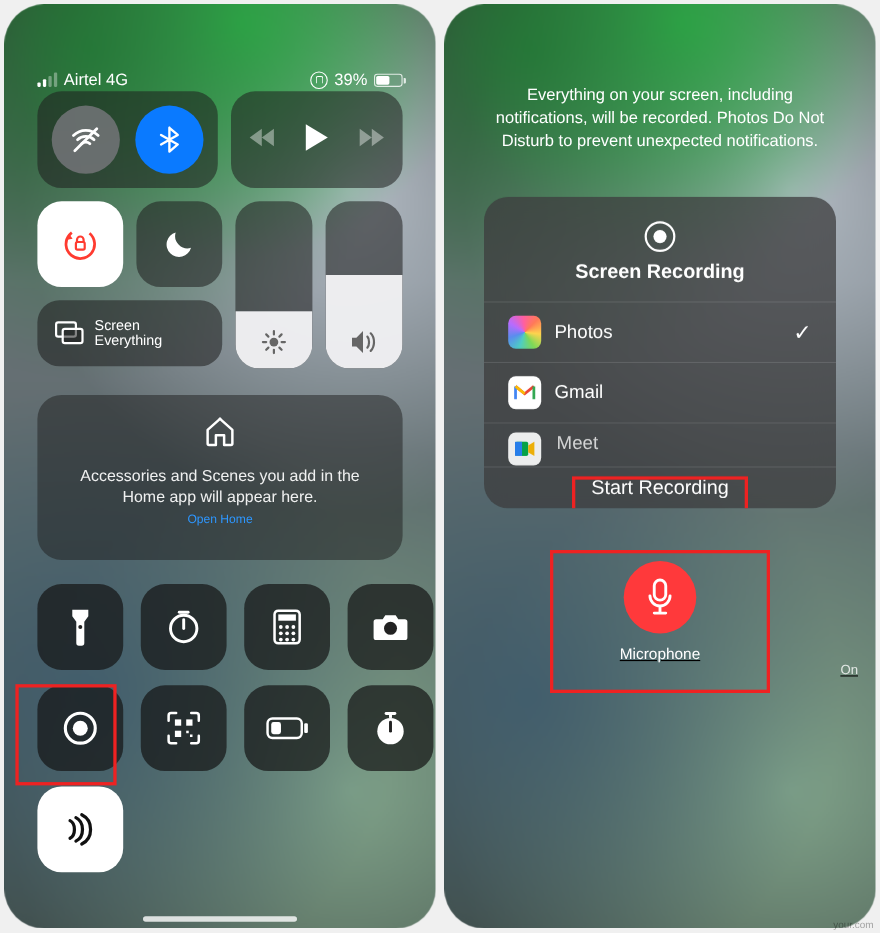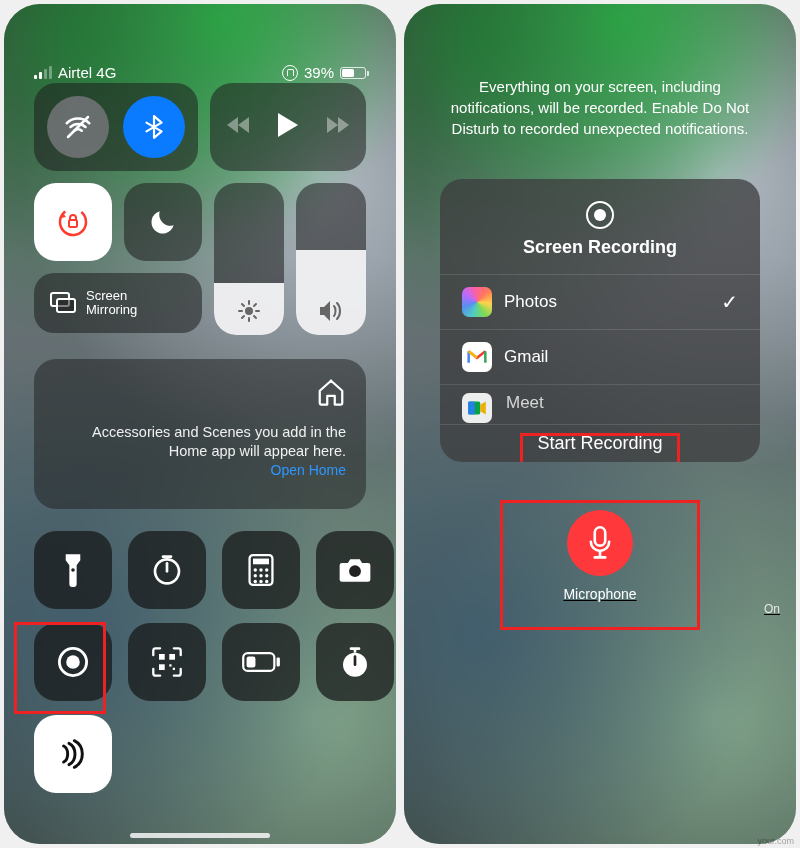--- a/index.html
+++ b/index.html
@@ -68,24 +68,24 @@
   .screenmirror { height:60px; border-radius:20px; background:rgba(30,30,30,.55); display:flex; align-items:center; gap:10px; padding:0 16px; color:#fff; font-size:13px; line-height:1.1;}
   .sliders { flex:1; display:flex; gap:12px; height: 152px;}
   .slider { flex:1; background: rgba(30,30,30,.55); border-radius:22px; position:relative; overflow:hidden;}
   .slider .fill { position:absolute; left:0; right:0; bottom:0; background: rgba(250,250,252,.92);}
   .slider.brightness .fill { height: 34%; }
   .slider.volume .fill { height: 56%; }
   .slider .icon { position:absolute; bottom:12px; left:0; right:0; display:flex; justify-content:center; color:#555;}
 
   .homecard {
     margin: 24px 14px 0 14px; height:150px; background: rgba(30,30,30,.5);
-    border-radius: 22px; color:#fff; text-align:right; padding: 18px 20px 10px;
+    border-radius: 22px; color:#fff; text-align:center; padding: 18px 20px 10px;
   }
   .homecard p { font-size:14.5px; margin-top:12px; line-height:1.3; color:rgba(255,255,255,.92);}
-  .homecard a { color:#2e97ff; text-decoration:none; font-size:14px;}
+  .homecard a { color:#2e97ff; text-decoration:none; font-size:11px;}
 
   .grid {
     display:grid; grid-template-columns: repeat(4, 78px); grid-auto-rows:78px;
     gap: 14px 16px; padding: 22px 14px 0 14px; justify-content: start;
   }
   .gbtn { background: rgba(20,20,20,.7); border-radius:22px; display:flex;align-items:center;justify-content:center; position:relative;}
   .gbtn.white { background:#fff; }
   .gbtn svg { display:block; }
   .redbox { position:absolute; border:3px solid #e22; pointer-events:none; }
   .redbox.rec { left:10px; top:618px; width:92px; height:92px; }
@@ -197,21 +197,21 @@
               <path d="M20 14.5A8.5 8.5 0 0 1 9.5 4 8.5 8.5 0 1 0 20 14.5z" fill="#fff"></path>
             </svg>
           </div>
         </div>
         <div class="screenmirror">
           <svg width="26" height="22" viewBox="0 0 26 22">
             <rect x="1" y="1" width="18" height="13" rx="2" stroke="#fff" stroke-width="2" fill="none"></rect>
             <rect x="7" y="7" width="18" height="13" rx="2" stroke="#fff" stroke-width="2" fill="rgba(30,30,30,.55)"></rect>
           </svg>
           <span style="white-space:pre-line;">Screen
-Mirroring</span>
+Everything</span>
         </div>
       </div>
       <div class="sliders">
         <div class="slider brightness">
           <div class="fill"></div>
           <div class="icon">
             <svg width="24" height="24" viewBox="0 0 24 24">
                 <circle cx="12" cy="12" r="4" fill="#666"></circle>
               <g stroke="#666" stroke-width="2" stroke-linecap="round">
                 <line x1="12" y1="2" x2="12" y2="5"></line>
@@ -323,21 +323,21 @@
     </div>
 
     <div class="homebar"></div>
   </div>
   <div class="redbox rec"></div>
 </div>
 
 <div class="panel">
   <div class="blurbg"></div>
   <div class="overlay">
-    <p class="infotext">Everything on your screen, including notifications, will be recorded. Enable Do Not Disturb to recorded unexpected notifications.</p>
+    <p class="infotext">Everything on your screen, including notifications, will be recorded. Photos Do Not Disturb to prevent unexpected notifications.</p>
 
     <div class="sheet">
       <div class="sheet-head">
         <span class="recicon-lg">
             <i></i>
           </span>
         <div class="sheet-title">Screen Recording</div>
       </div>
       <div class="applist">
         <div class="approw">

